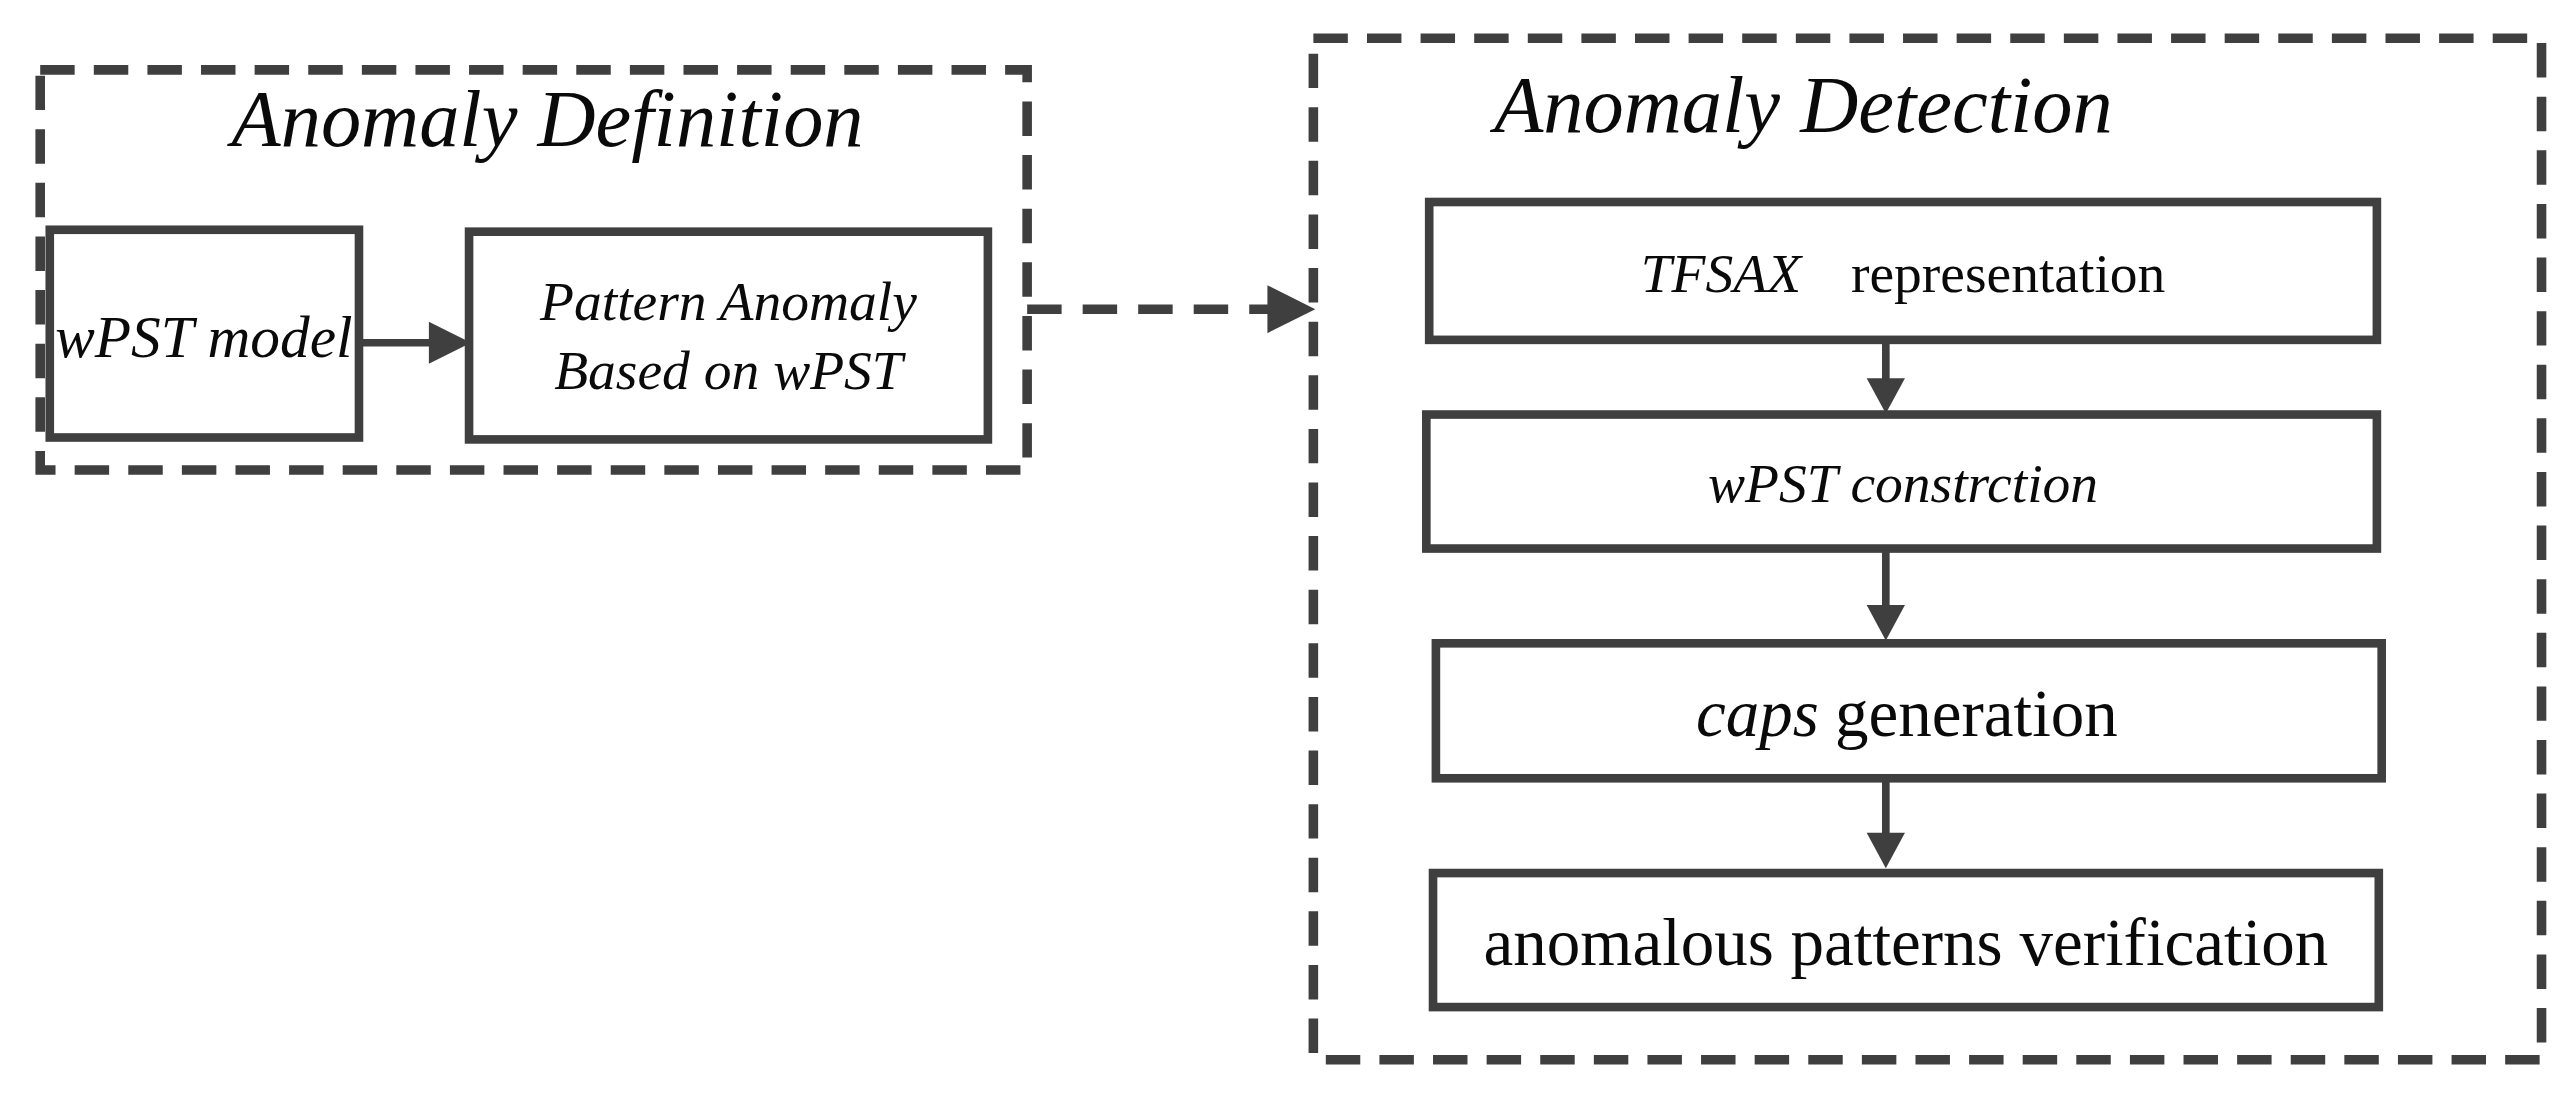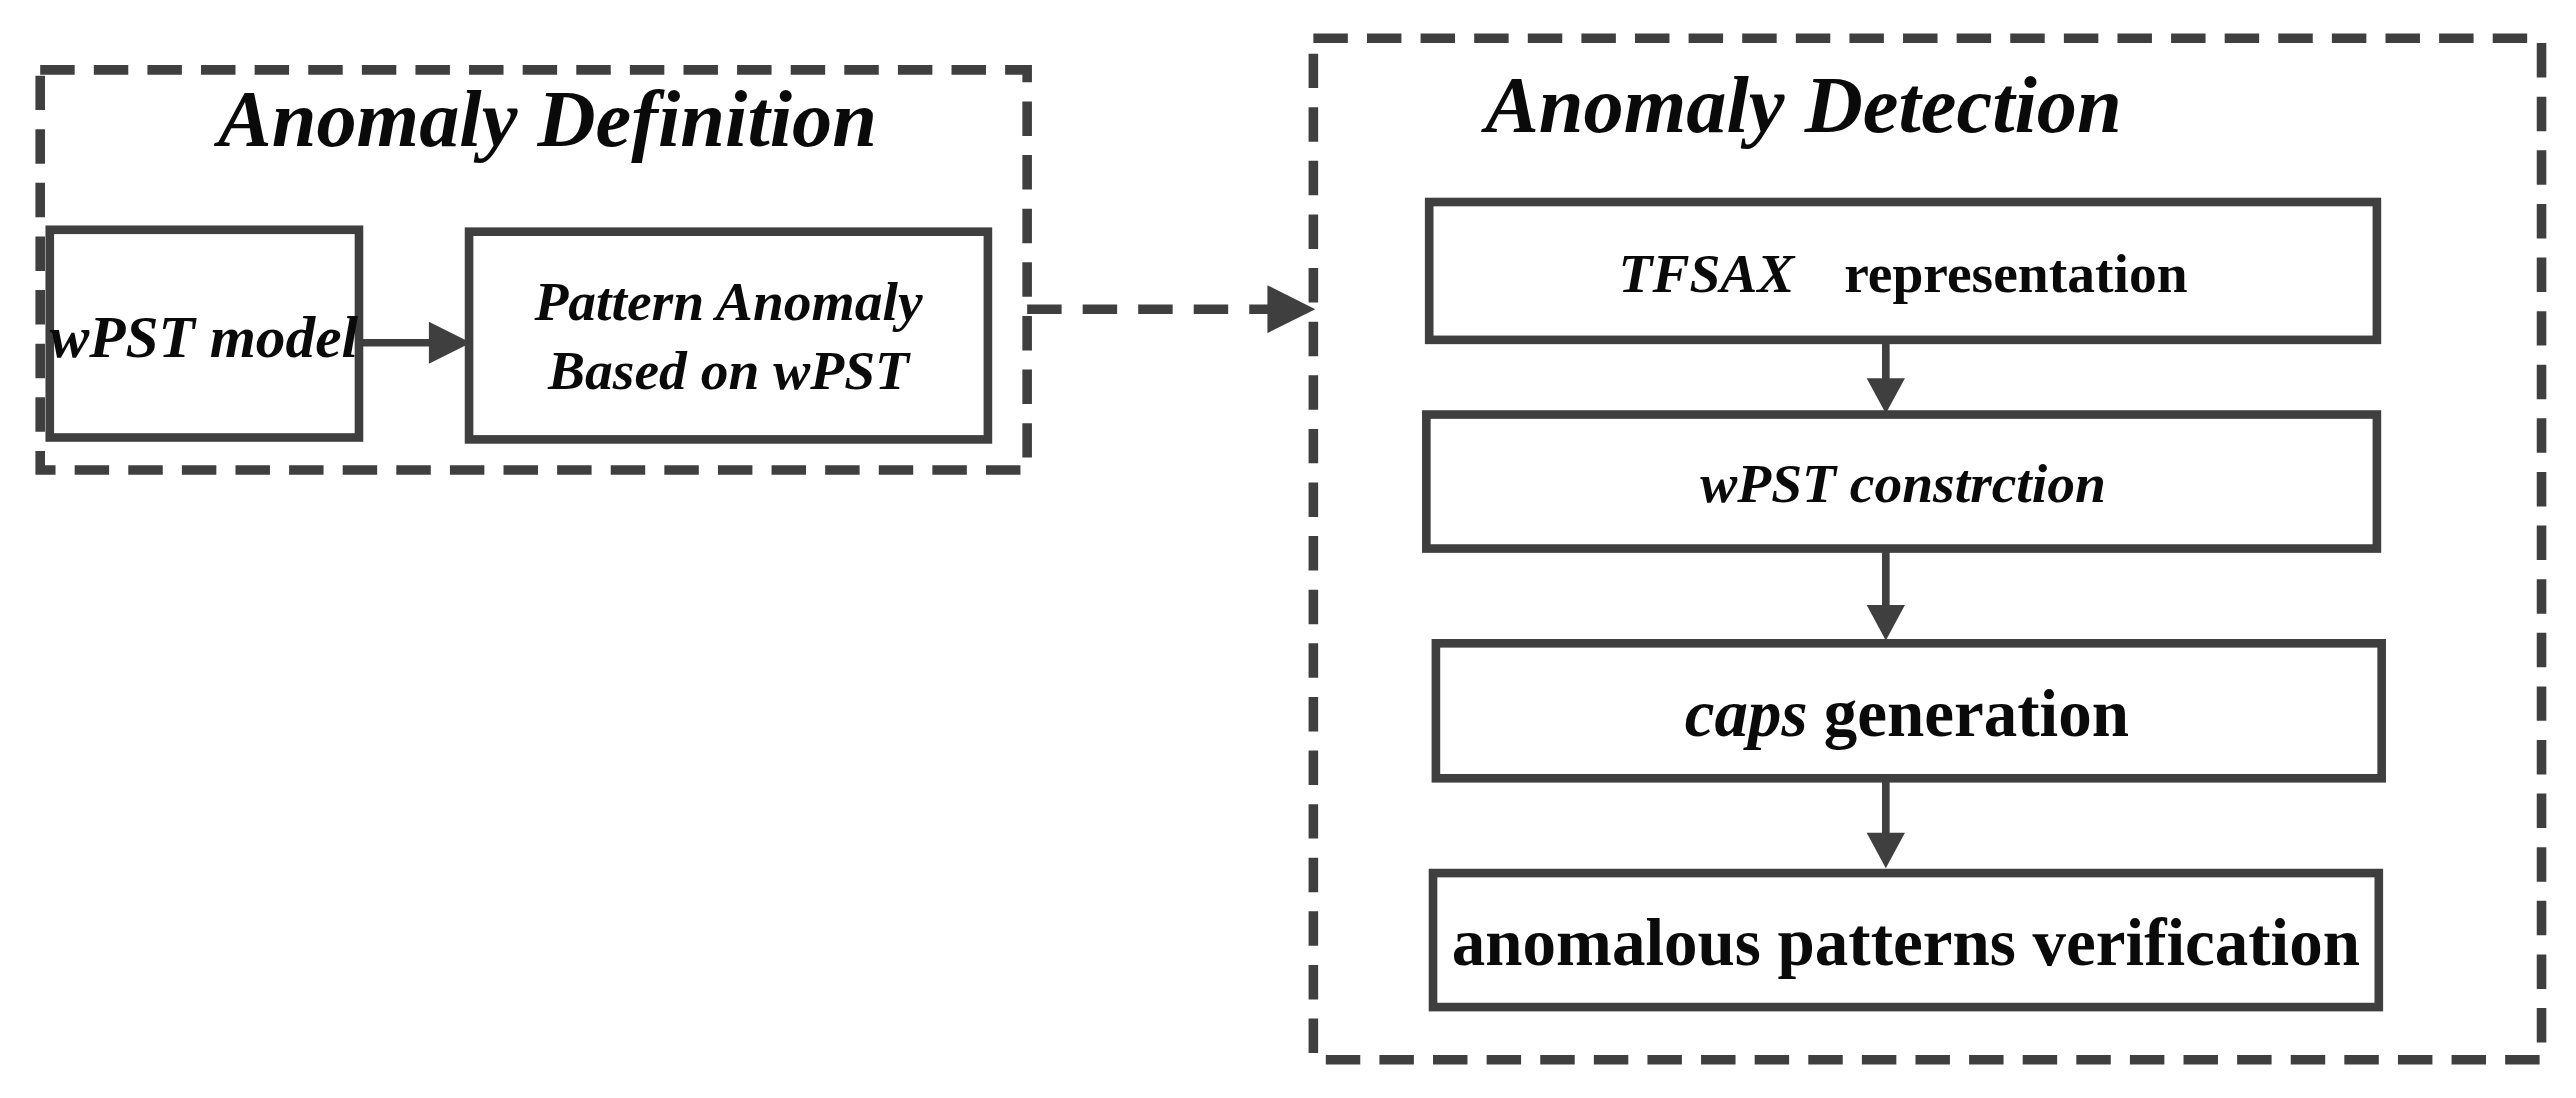--- a/index.html
+++ b/index.html
@@ -6,21 +6,20 @@
     margin: 0;
     padding: 0;
     background: var(--background, #ffffff);
   }
   .stage {
     position: relative;
     width: 2576px;
     height: 1099px;
     background: var(--background, #ffffff);
     overflow: hidden;
-    font-weight: bold;
   }
   svg {
     display: block;
   }
   svg text {
     fill: var(--text, #0a0a0a);
     font-family: "Liberation Serif", "DejaVu Serif", serif;
   }
   .panel-rect {
     fill: none;

